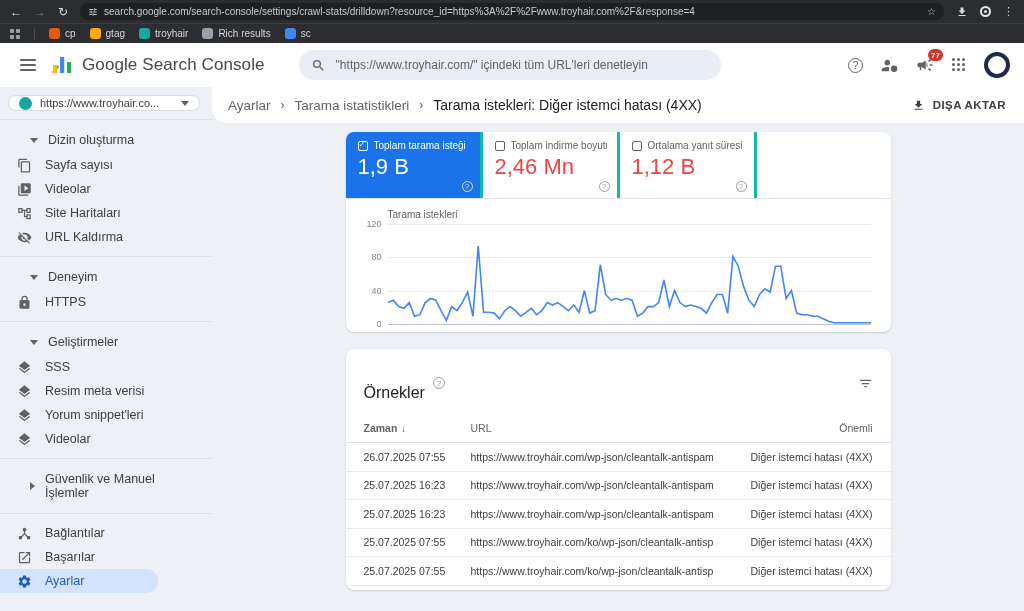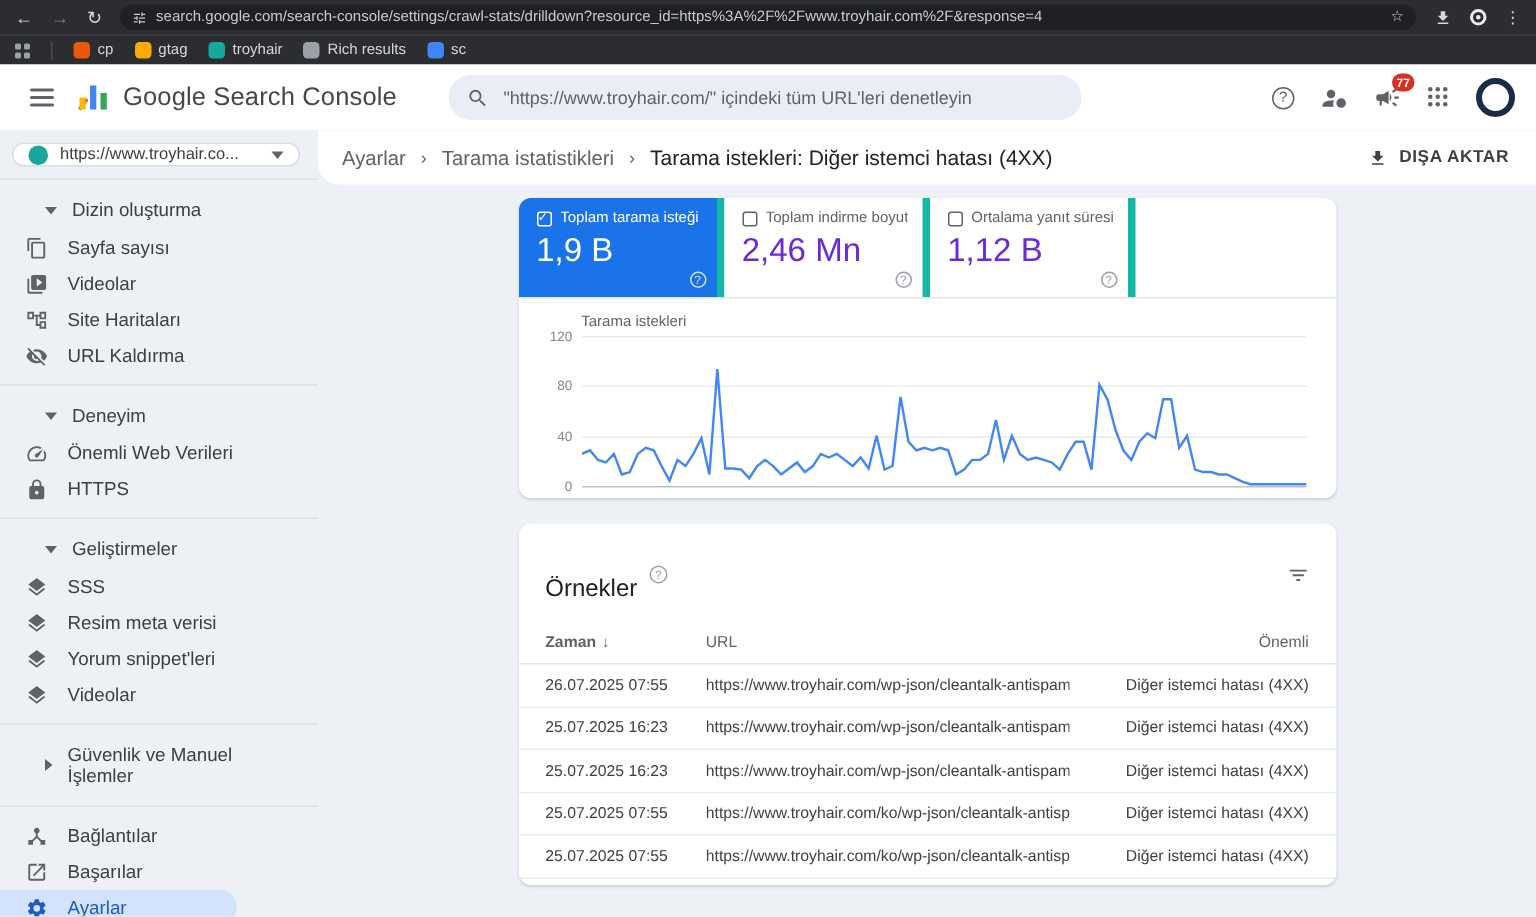--- a/index.html
+++ b/index.html
@@ -67,25 +67,25 @@
   .crumb { cursor:pointer; }
   .crumb-sep { color:#5f6368; font-size:12px; }
   .crumb-cur { color:#202124; font-size:14px; }
   .export-btn { display:flex; align-items:center; gap:8px; font-size:11.5px; font-weight:bold; letter-spacing:.4px; color:#3c4043; cursor:pointer; }
 
   .card { width:545px; margin:0 auto; background:#fff; border-radius:8px; box-shadow:0 1px 2px rgba(60,64,67,.18); }
   .card-chart { margin-top:9px; }
 
   
   .metric-row { display:flex; border-bottom:1px solid #e0e3e7; }
-  .metric { width:137px; padding:8px 10px 6px 12px; position:relative; border-right:5px solid #14b8a6; cursor:pointer; min-height:66px; }
+  .metric { width:137px; padding:8px 10px 6px 12px; position:relative; border-right:3px solid #14b8a6; cursor:pointer; min-height:66px; }
   .metric .lab-row { display:flex; align-items:center; gap:6px; }
   .cbx { width:10px; height:10px; border:1.5px solid #5f6368; border-radius:2px; flex:0 0 auto; position:relative; }
   .metric-label { font-size:10px; color:#5f6368; white-space:nowrap; overflow:hidden; }
-  .metric-value { font-size:22px; color:#6d28d9; margin-top:3px; }
+  .metric-value { font-size:22px; color:#ef4444; margin-top:3px; }
   .m-help { position:absolute; right:7px; bottom:6px; width:11px; height:11px; border:1px solid #9aa0a6; border-radius:50%; color:#9aa0a6; font-size:8px; display:flex; align-items:center; justify-content:center; }
   .metric.sel { background:#1a73e8; border-radius:8px 0 0 0; }
   .metric.sel .cbx { border-color:#fff; }
   .metric.sel .cbx::after { content:"✓"; color:#fff; font-size:8px; position:absolute; top:-2px; left:0; }
   .metric.sel .metric-label { color:#fff; }
   .metric.sel .metric-value { color:#fff; }
   .metric.sel .m-help { border-color:#cfe0fb; color:#cfe0fb; }
 
   
   .chart-block { padding:10px 16px 8px 16px; }
@@ -263,26 +263,20 @@
         <svg width="15" height="15" viewBox="0 0 24 24">
             <path d="M12 7a5 5 0 0 1 5 5c0 .65-.13 1.26-.36 1.83l2.92 2.92A11.8 11.8 0 0 0 23 12c-1.73-4.39-6-7.5-11-7.5-1.4 0-2.74.25-3.98.7l2.16 2.16C10.74 7.13 11.35 7 12 7zM2 4.27l2.28 2.28.46.46A11.8 11.8 0 0 0 1 12c1.73 4.39 6 7.5 11 7.5 1.55 0 3.03-.3 4.38-.84l.42.42L19.73 22 21 20.73 3.27 3 2 4.27zM7.53 9.8l1.55 1.55a3 3 0 0 0 3.57 3.57l1.55 1.55A5 5 0 0 1 7.53 9.8z"></path>
           </svg>
         <span>URL Kaldırma</span>
       </div>
       <div class="sb-divider"></div>
 
       <div class="sb-group-hd">
         <span class="caret-d"></span>
         <span>Deneyim</span>
-      </div>
-      <div class="sb-item">
-        <svg width="15" height="15" viewBox="0 0 24 24">
-            <path d="M20.38 8.57l-1.23 1.85a8 8 0 0 1-.22 7.58H5.07A8 8 0 0 1 15.58 6.85l1.85-1.23A10 10 0 0 0 3.35 19a2 2 0 0 0 1.72 1h13.85a2 2 0 0 0 1.74-1 10 10 0 0 0-.27-10.44zm-9.79 6.84a2 2 0 0 0 2.83 0l5.66-8.49-8.49 5.66a2 2 0 0 0 0 2.83z"></path>
-          </svg>
-        <span>Önemli Web Verileri</span>
       </div>
       <div class="sb-item">
         <svg width="15" height="15" viewBox="0 0 24 24">
             <path d="M18 8h-1V6A5 5 0 0 0 7 6v2H6a2 2 0 0 0-2 2v10a2 2 0 0 0 2 2h12a2 2 0 0 0 2-2V10a2 2 0 0 0-2-2zm-6 9a2 2 0 1 1 0-4 2 2 0 0 1 0 4zM9 8V6a3 3 0 0 1 6 0v2H9z"></path>
           </svg>
         <span>HTTPS</span>
       </div>
       <div class="sb-divider"></div>
 
       <div class="sb-group-hd">

